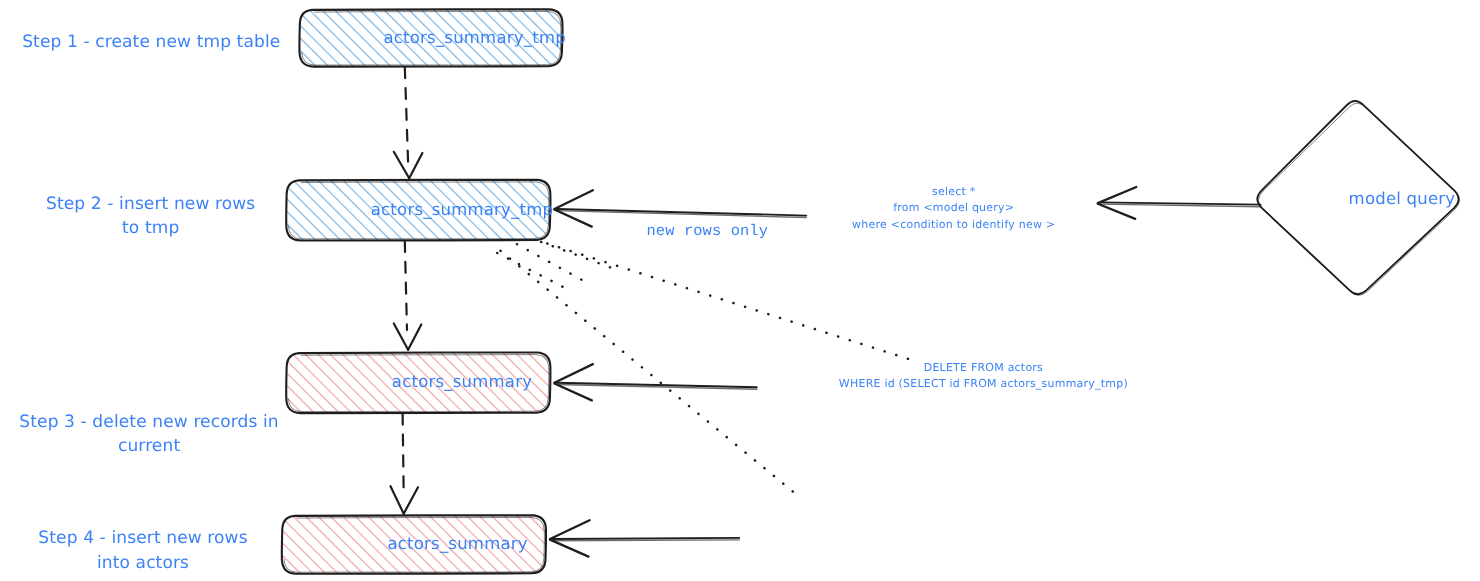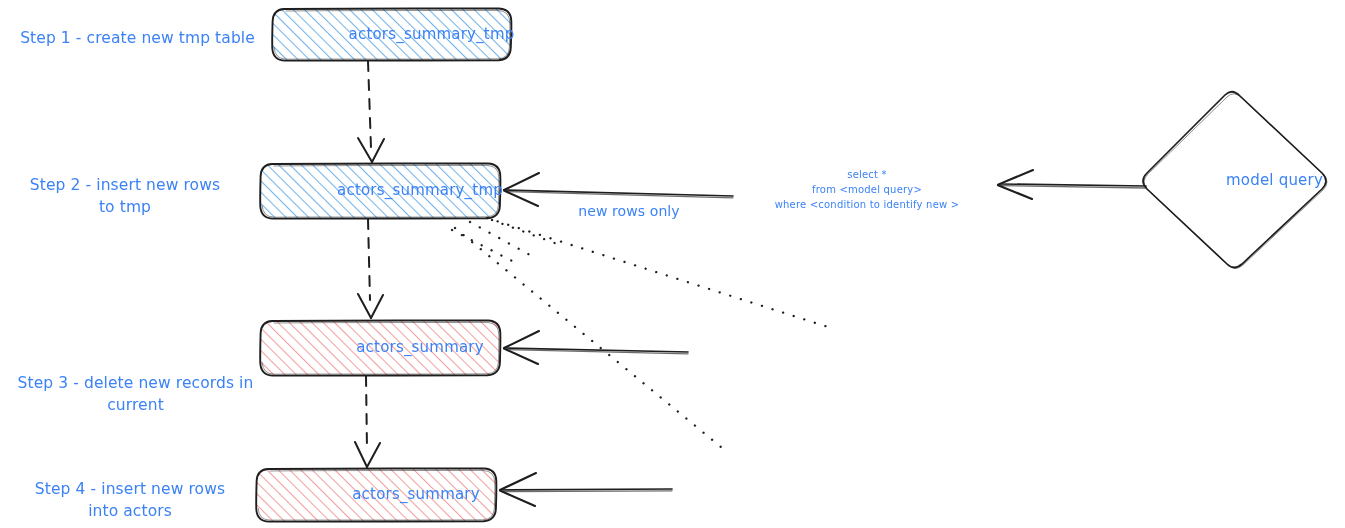--- a/index.html
+++ b/index.html
@@ -198,30 +198,32 @@
   <div class="center-box" style="left:256px; top:468px; width:240px; height:54px;">
     <span class="node-label" style="position:static;">actors_summary</span>
   </div>
 
   <div class="center-box" style="left:1157px; top:150px; width:155px; height:62px;">
     <span class="node-label" style="position:static;">model query</span>
   </div>
 
   <div class="txt step-label" style="left:10px; top:27px; width:255px;">Step 1 - create new tmp table</div>
 
-  <div class="txt step-label" style="left:0; top:174px; width:250px;">Step 2 - insert new rows
+  <div class="txt step-label" style="left:12px; top:174px; width:250px;">Step 2 - insert new rows
 to tmp</div>
 
   <div class="txt step-label" style="left:8px; top:332px; width:255px;margin-top:40px;">Step 3 - delete new records in
 current</div>
 
   <div class="txt step-label" style="left:5px; top:478px; width:250px;">Step 4 - insert new rows
 into actors</div>
 
-  <div class="txt edge-label" style="left:564px; top:201px; width:130px;">new rows only</div>
+  <div class="txt edge-label" style="left:578px; top:201px; width:130px;font-family:Liberation Mono, monospace;">new rows only</div>
 
   <div class="txt sql-label" style="left:727px; top:167px; width:280px;">select *
 from &lt;model query&gt;
 where &lt;condition to identify new &gt;</div>
 
+  <div class="txt sql-label" style="left:686px; top:327px; width:416px;">DELETE FROM actors
+WHERE id (SELECT id FROM actors_summary_tmp)</div>
 
 
 </div>
 
 </body></html>

